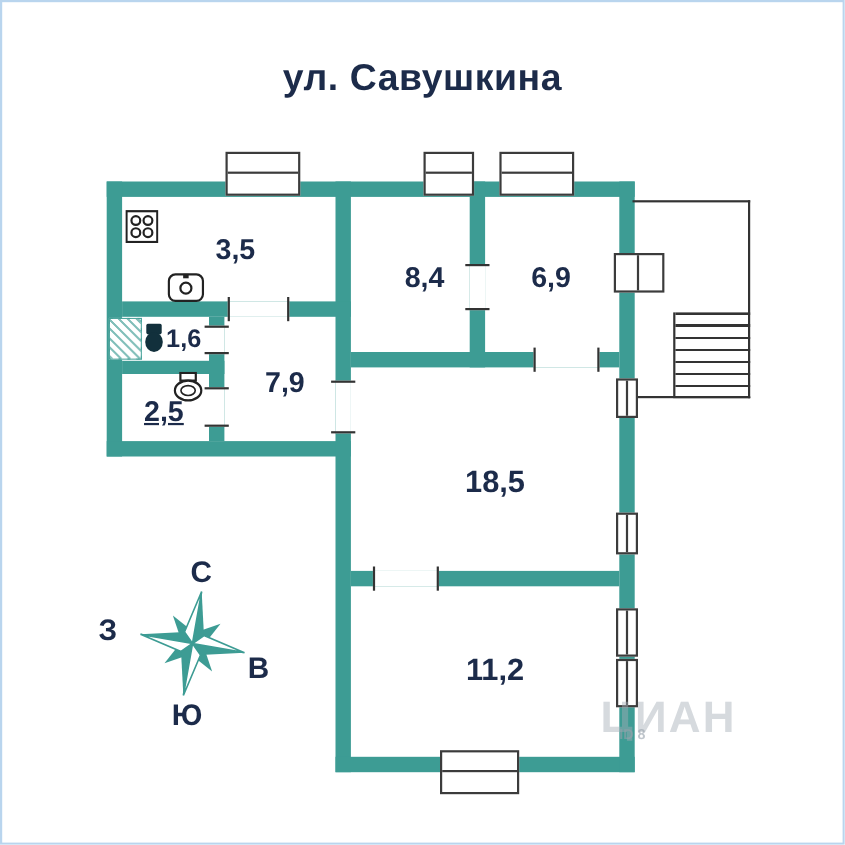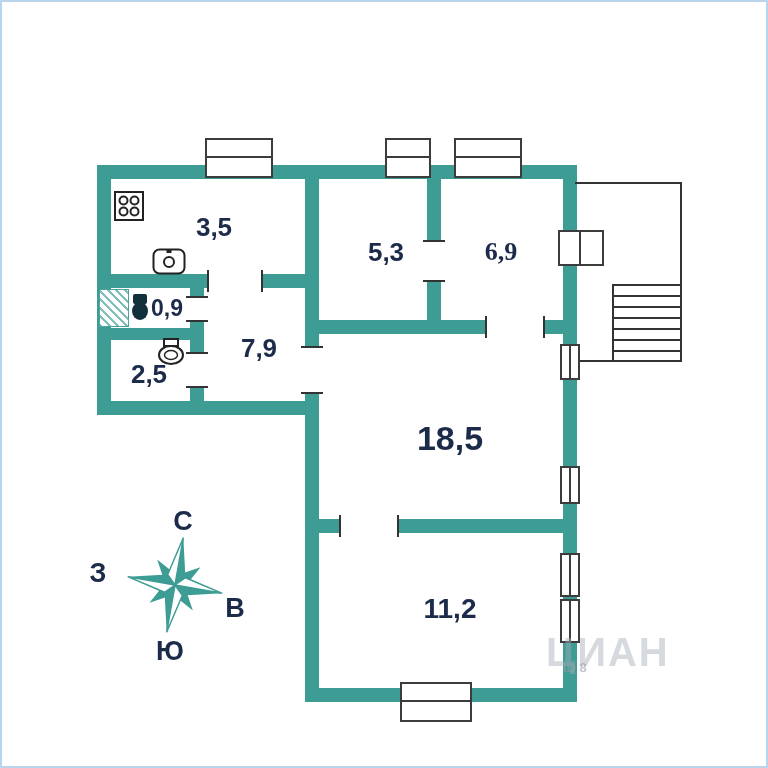--- a/index.html
+++ b/index.html
@@ -47,20 +47,21 @@
   }
   .watermark { position:absolute; pointer-events:none; }
   .wm-brand { font-size:40px; font-weight:800; color:rgba(164,173,181,0.45); letter-spacing:2px;margin-left:17px; }
   .wm-id { position:absolute; left:34px; top:30px; font-size:13px; font-weight:700; color:rgba(150,160,170,0.6); }
 </style>
 </head>
 <body>
 
 <div class="stage">
 
+  <div class="title">ул. Савушкина</div>
 
   <div class="wall" style="left:95px;  top:163px; width:480px; height:14px;"></div>
   <div class="wall" style="left:95px;  top:163px; width:14px;  height:250px;"></div>
   <div class="wall" style="left:95px;  top:399px; width:222px; height:14px;"></div>
   <div class="wall" style="left:303px; top:163px; width:14px;  height:537px;"></div>
   <div class="wall" style="left:303px; top:686px; width:272px; height:14px;"></div>
   <div class="wall" style="left:561px; top:163px; width:14px;  height:537px;"></div>
   <div class="wall" style="left:109px; top:272px; width:208px; height:14px;"></div>
   <div class="wall" style="left:109px; top:326px; width:93px;  height:12px;"></div>
   <div class="wall" style="left:188px; top:286px; width:14px;  height:113px;"></div>
@@ -114,26 +115,26 @@
   <div class="fixture" style="left:154px; top:336px;">
     <svg width="30" height="28" viewBox="0 0 30 28">
       <rect x="8" y="1" width="14" height="7" fill="#fff" stroke="#222" stroke-width="2"></rect>
       <ellipse cx="15" cy="17" rx="12" ry="9" fill="#fff" stroke="#222" stroke-width="2"></ellipse>
       <ellipse cx="15" cy="17" rx="6.5" ry="4.5" fill="none" stroke="#222" stroke-width="1.5"></ellipse>
     </svg>
   </div>
   <div class="hatch" style="left:97px; top:287px; width:30px; height:38px;"></div>
 
   <div class="room-label" style="left:212px; top:225px;">3,5</div>
-  <div class="room-label" style="left:384px; top:250px;">5,3</div>
-  <div class="room-label" style="left:499px; top:250px;font-family:Liberation Serif, serif;">6,9</div>
-  <div class="room-label" style="left:165px; top:306px; font-size:23px;">0,9</div>
+  <div class="room-label" style="left:384px; top:250px;">8,4</div>
+  <div class="room-label" style="left:499px; top:250px;">6,9</div>
+  <div class="room-label" style="left:165px; top:306px; font-size:23px;">1,6</div>
   <div class="room-label" style="left:257px; top:346px;">7,9</div>
-  <div class="room-label" style="left:147px; top:372px;">2,5</div>
-  <div class="room-label" style="left:448px; top:436px; font-size:34px;">18,5</div>
+  <div class="room-label" style="left:147px; top:372px;text-decoration:underline;">2,5</div>
+  <div class="room-label" style="left:448px; top:436px; font-size:28px;">18,5</div>
   <div class="room-label" style="left:448px; top:607px; font-size:28px;">11,2</div>
 
   <div class="compass" style="left:90px; top:500px; width:170px; height:170px;">
     <svg width="120" height="120" viewBox="-60 -60 120 120" style="position:absolute; left:23px; top:23px;">
       <g transform="rotate(10)">
 
         <polygon points="22,-22 0,-10 10,0" fill="#3d9c94"></polygon>
         <polygon points="22,22 10,0 0,10" fill="#3d9c94"></polygon>
         <polygon points="-22,22 0,10 -10,0" fill="#3d9c94"></polygon>
         <polygon points="-22,-22 -10,0 0,-10" fill="#3d9c94"></polygon>

